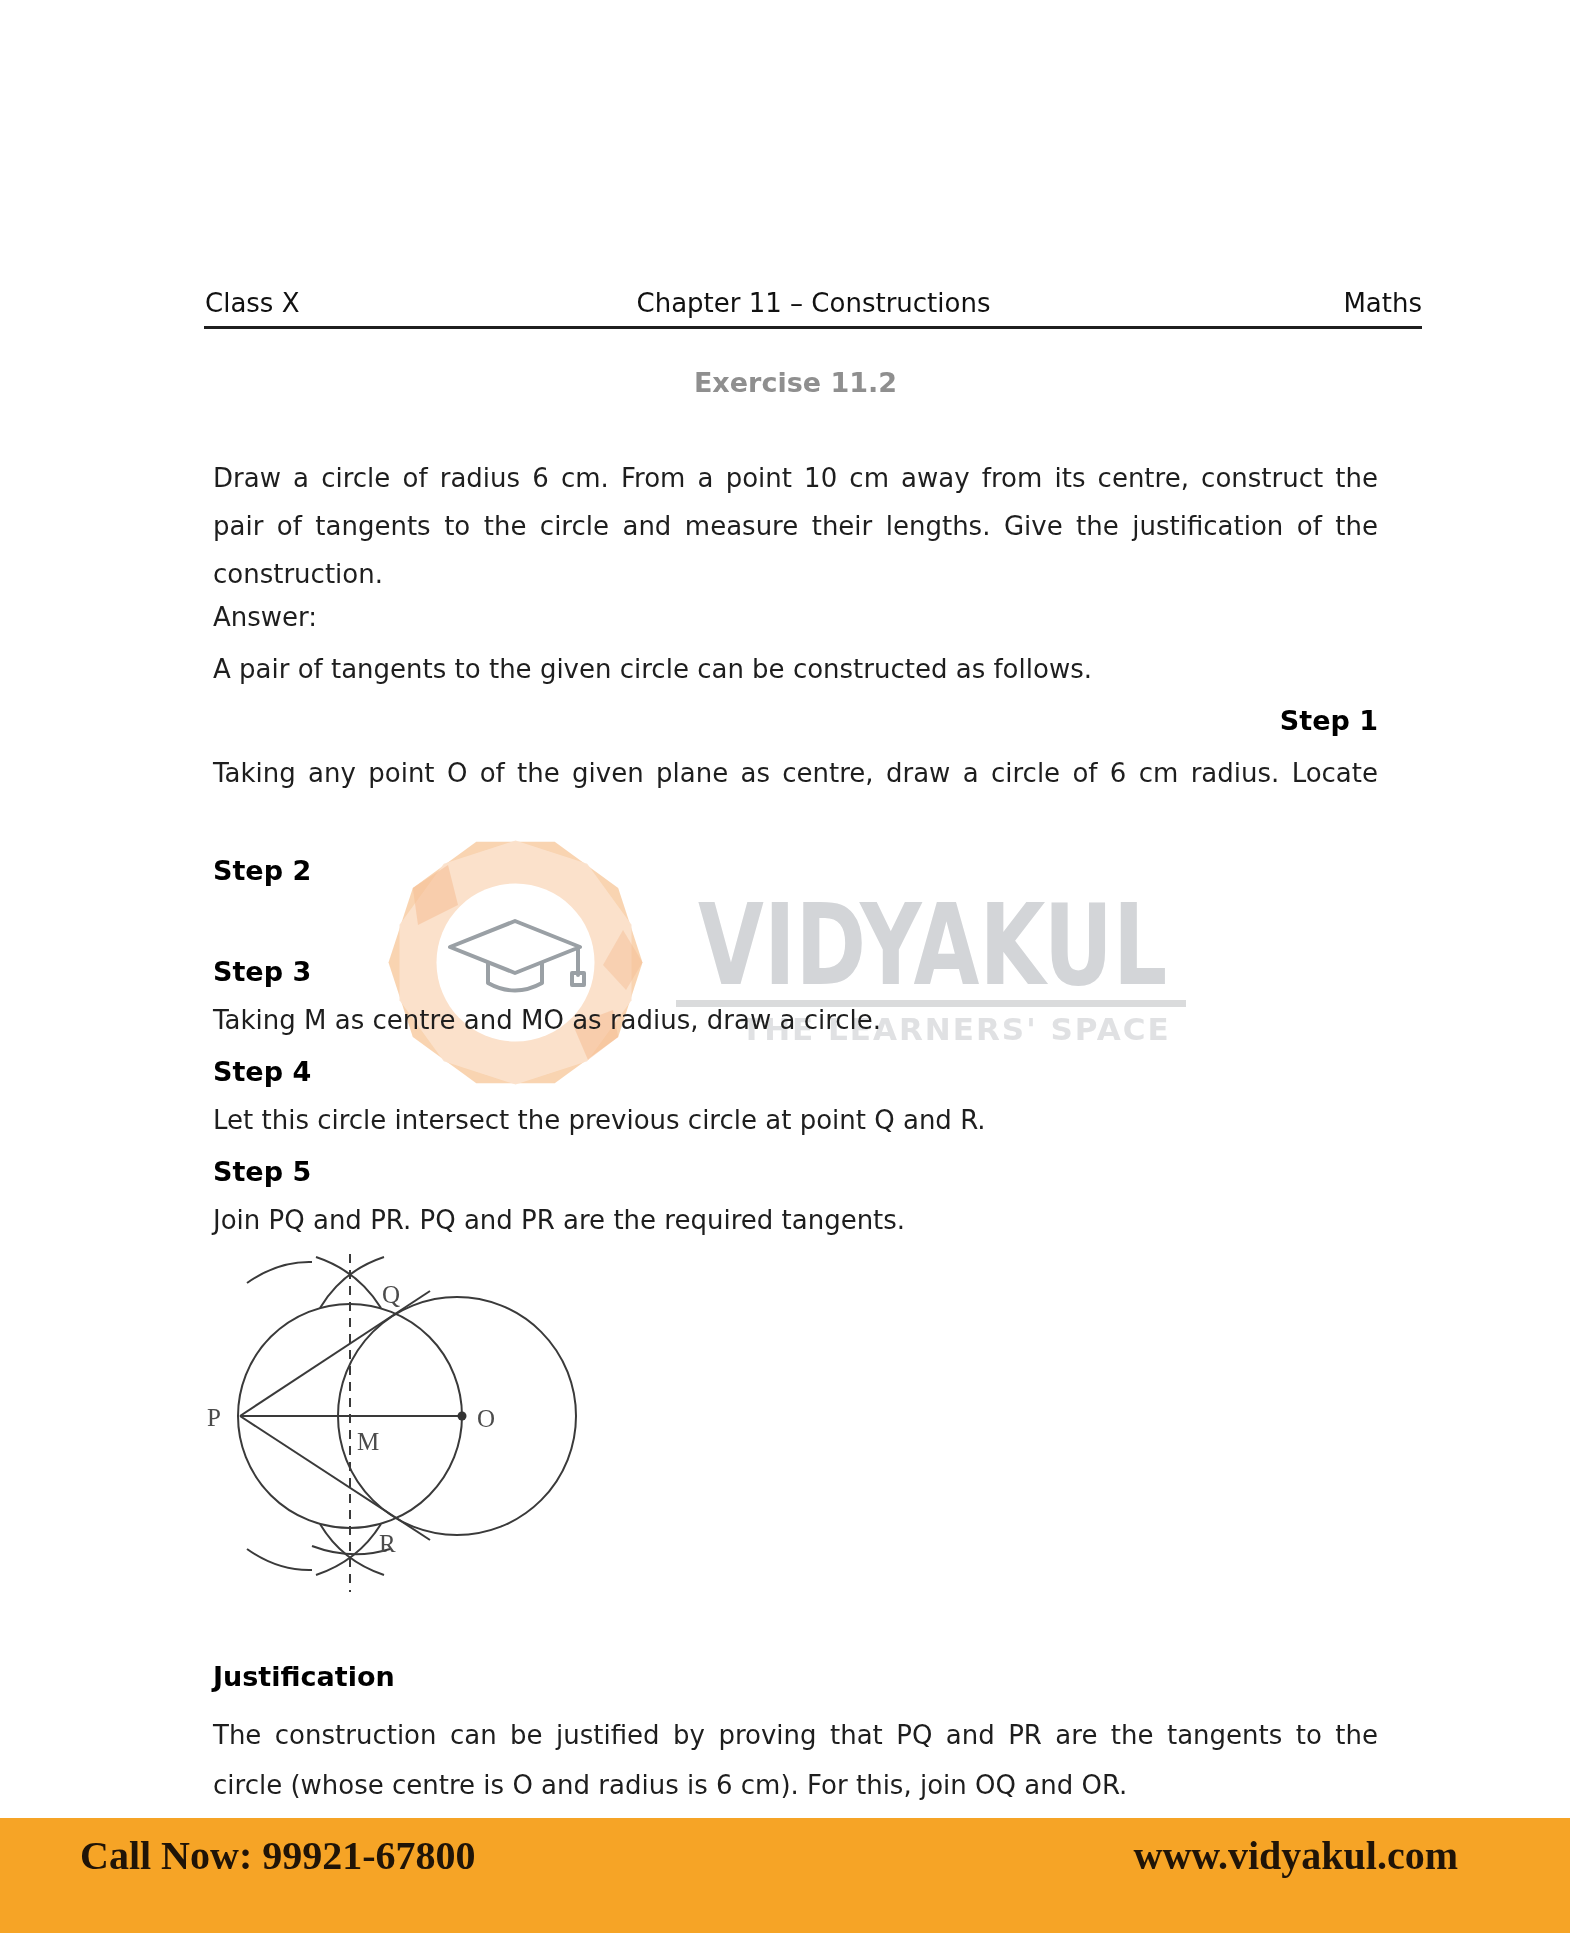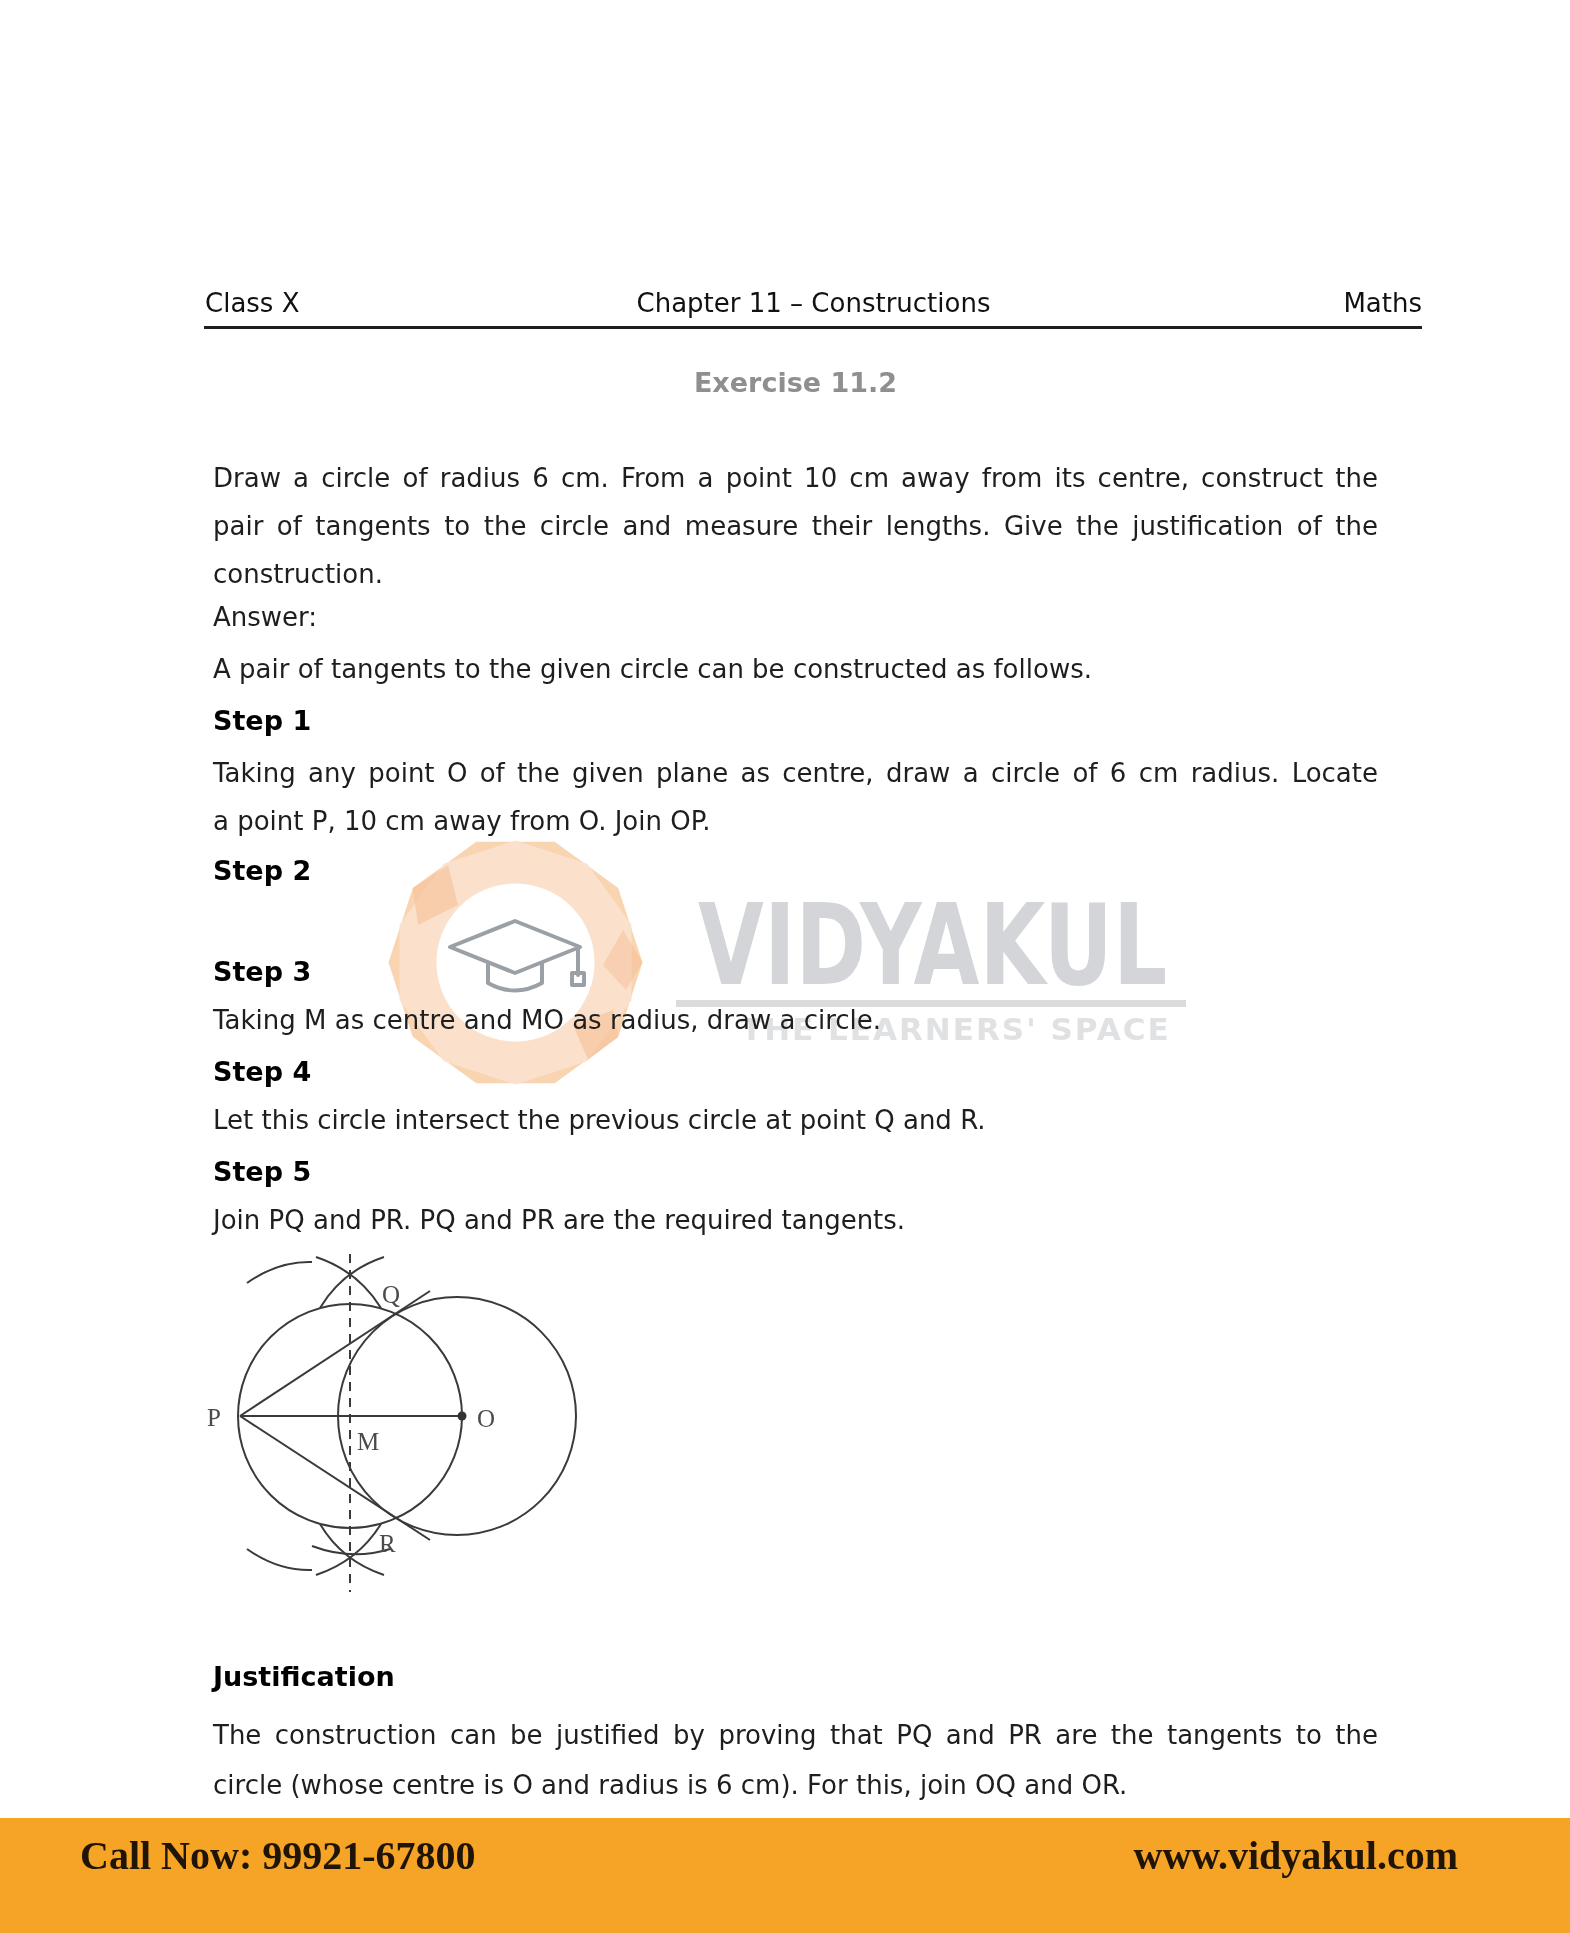--- a/index.html
+++ b/index.html
@@ -77,24 +77,23 @@
     <div class="abs cbox tlines" style="top:454px;">
         <div class="tline">Draw a circle of radius 6 cm. From a point 10 cm away from its centre, construct the</div>
         <div class="tline">pair of tangents to the circle and measure their lengths. Give the justification of the</div>
         <div class="tline last">construction.</div>
       </div>
 
     <div class="abs cbox bodytext" style="top:600px;">Answer:</div>
 
     <div class="abs cbox bodytext" style="top:652px;">A pair of tangents to the given circle can be constructed as follows.</div>
 
-    <div class="abs cbox black-head" style="top:704px;">Step 1</div>
+    <div class="abs cbox black-head" style="top:704px;text-align:right;">Step 1</div>
     <div class="abs cbox tlines" style="top:749px;">
         <div class="tline">Taking any point O of the given plane as centre, draw a circle of 6 cm radius. Locate</div>
-        <div class="tline last">a point P, 10 cm away from O. Join OP.</div>
       </div>
 
     <div class="abs cbox black-head" style="top:854px;">Step 2</div>
 
     <div class="abs cbox black-head" style="top:955px;">Step 3</div>
     <div class="abs cbox tlines" style="top:996px;">
         <div class="tline last">Taking M as centre and MO as radius, draw a circle.</div>
       </div>
 
     <div class="abs cbox black-head" style="top:1055px;">Step 4</div>

